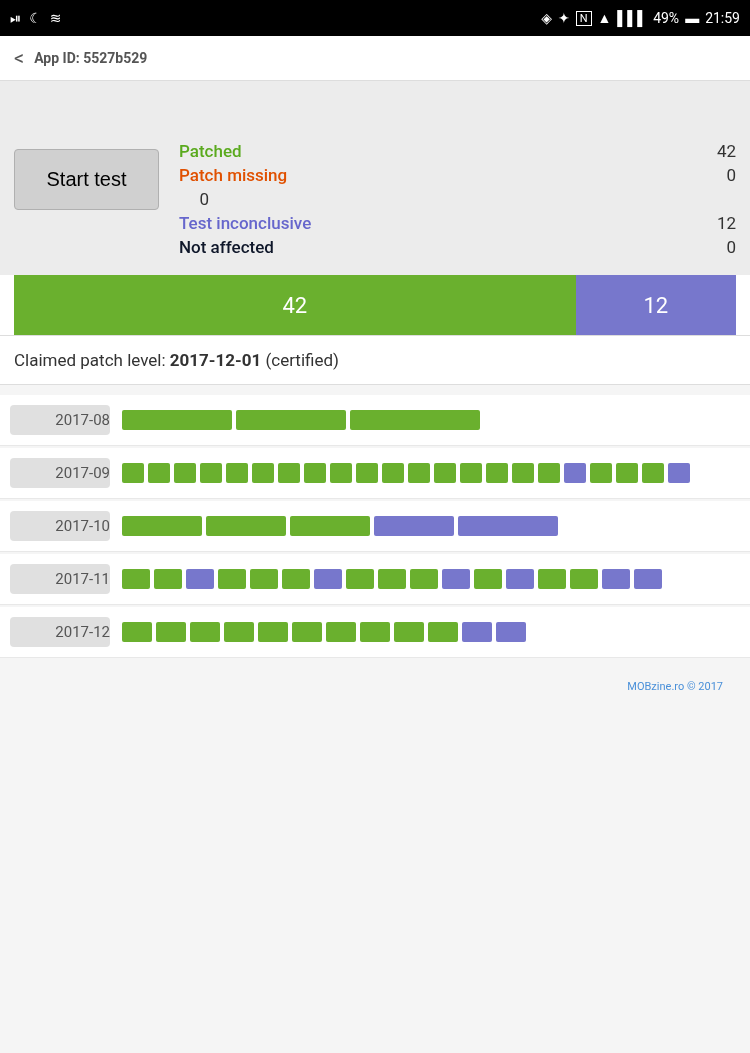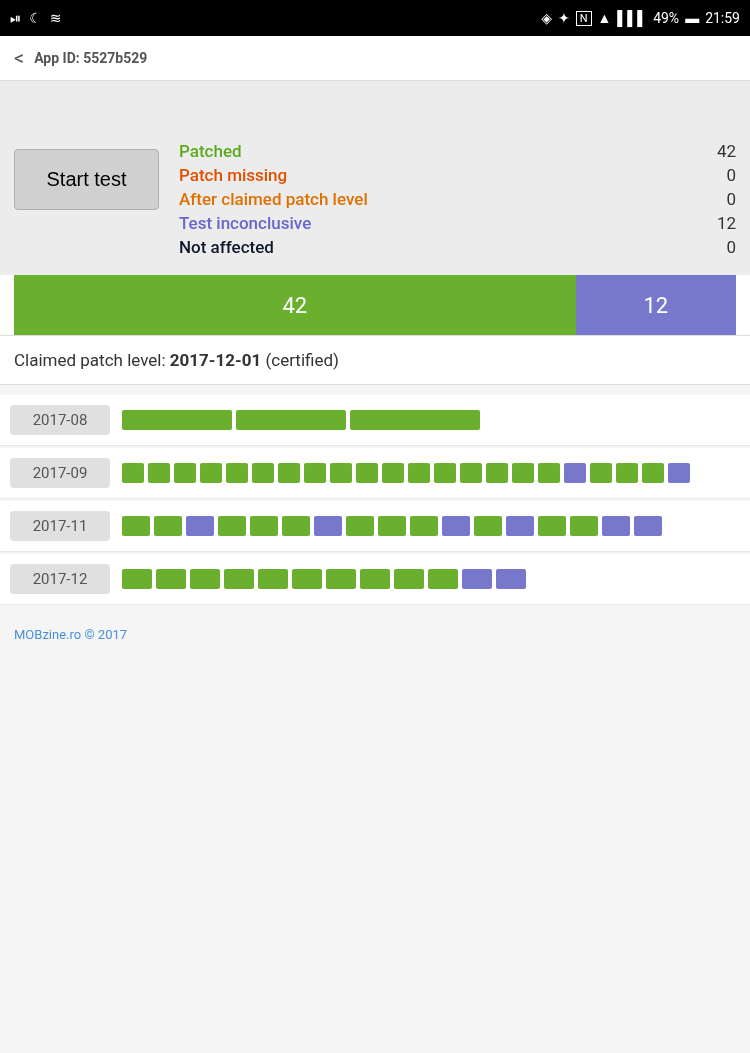--- a/index.html
+++ b/index.html
@@ -154,21 +154,21 @@
     .timeline-row {
       display: flex;
       align-items: center;
       padding: 10px 0;
       border-bottom: 1px solid #e8e8e8;
       background: #fff;
       margin-bottom: 2px;
     }
     .timeline-label {
       width: 100px;
-      text-align: center;
+      text-align: right;
       font-size: 15px;
       color: #555;
       background: #e0e0e0;
       border-radius: 4px;
       padding: 6px 0;
       margin-left: 10px;
       margin-right: 12px;
       flex-shrink: 0;
     }
     .timeline-bars {
@@ -186,22 +186,23 @@
     }
     .bar-blue {
       background: #7777cc;
       height: 20px;
       border-radius: 2px;
     }
 
     
     .footer {
       background: #f5f5f5;
-      padding: 10px 14px;
-      font-size: 13px;
+      padding: 10px 27px;
+      text-align: right;
+      font-size: 11px;
       color: #4a90d9;
     }
   </style>
 </head>
 <body>
 
 <div class="status-bar">
   <div class="status-bar-left">
     <span>⏯</span>
     <span>☾</span>
@@ -233,21 +234,20 @@
 
   <div class="stat-row">
     <span class="stat-label" style="color:#5aaa1e">Patched</span>
     <span class="stat-value">42</span>
   </div>
       <div class="stat-row">
     <span class="stat-label" style="color:#e05000">Patch missing</span>
     <span class="stat-value">0</span>
   </div>
       <div class="stat-row">
-    <span class="stat-label" style="color:#e07000">After claimed patch level</span>
     <span class="stat-value">0</span>
   </div>
       <div class="stat-row">
     <span class="stat-label" style="color:#6666cc">Test inconclusive</span>
     <span class="stat-value">12</span>
   </div>
       <div class="stat-row">
     <span class="stat-label" style="color:#0f172a">Not affected</span>
     <span class="stat-value">0</span>
   </div>
@@ -299,20 +299,30 @@
         <div class="bar-green" style="width: 22px;"></div>
         <div class="bar-green" style="width: 22px;"></div>
         <div class="bar-blue" style="width: 22px;"></div>
         <div class="bar-green" style="width: 22px;"></div>
         <div class="bar-green" style="width: 22px;"></div>
         <div class="bar-green" style="width: 22px;"></div>
         <div class="bar-blue" style="width: 22px;"></div>
       </div>
     </div>
     <div class="timeline-row">
+      <div class="timeline-label">2017-10</div>
+      <div class="timeline-bars">
+        <div class="bar-green" style="width: 80px;"></div>
+        <div class="bar-green" style="width: 80px;"></div>
+        <div class="bar-green" style="width: 80px;"></div>
+        <div class="bar-blue" style="width: 80px;"></div>
+        <div class="bar-blue" style="width: 100px;"></div>
+      </div>
+    </div>
+    <div class="timeline-row">
       <div class="timeline-label">2017-11</div>
       <div class="timeline-bars">
         <div class="bar-green" style="width: 28px;"></div>
         <div class="bar-green" style="width: 28px;"></div>
         <div class="bar-blue" style="width: 28px;"></div>
         <div class="bar-green" style="width: 28px;"></div>
         <div class="bar-green" style="width: 28px;"></div>
         <div class="bar-green" style="width: 28px;"></div>
         <div class="bar-blue" style="width: 28px;"></div>
         <div class="bar-green" style="width: 28px;"></div>

